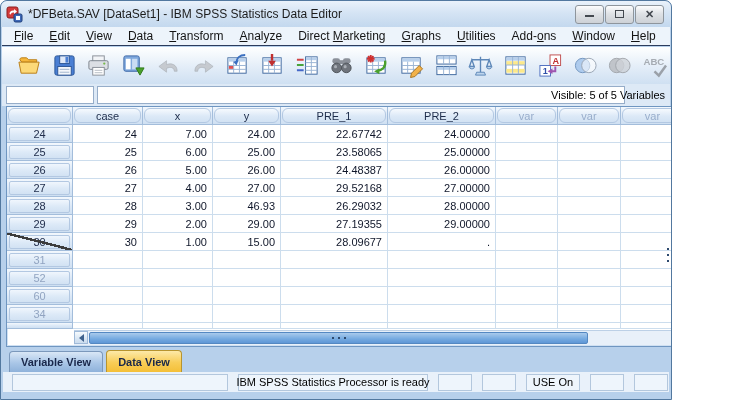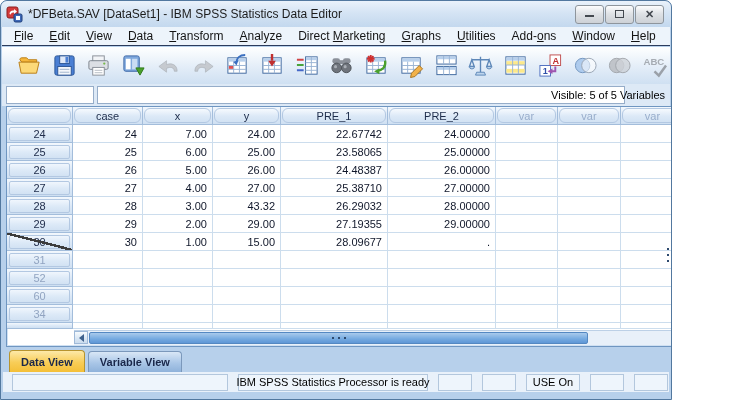--- a/index.html
+++ b/index.html
@@ -433,34 +433,34 @@
             <td class="cell"></td>
             <td class="cell"></td>
           </tr>
           <tr>
             <th class="rowhdr">
               <div class="rowhdr-inner">27</div>
             </th>
             <td class="cell">27</td>
             <td class="cell">4.00</td>
             <td class="cell">27.00</td>
-            <td class="cell">25.38710</td>
+            <td class="cell">29.52168</td>
             <td class="cell">27.00000</td>
             <td class="cell"></td>
             <td class="cell"></td>
             <td class="cell"></td>
             <td class="cell"></td>
           </tr>
           <tr>
             <th class="rowhdr">
               <div class="rowhdr-inner">28</div>
             </th>
             <td class="cell">28</td>
             <td class="cell">3.00</td>
-            <td class="cell">43.32</td>
+            <td class="cell">46.93</td>
             <td class="cell">26.29032</td>
             <td class="cell">28.00000</td>
             <td class="cell"></td>
             <td class="cell"></td>
             <td class="cell"></td>
             <td class="cell"></td>
           </tr>
           <tr>
             <th class="rowhdr">
               <div class="rowhdr-inner">29</div>
@@ -576,22 +576,22 @@
       <div class="hthumb"></div>
       <div class="sbtn right">
           <span class="tri r"></span>
         </div>
     </div>
   </div>
 
   <div class="pane-splitter"></div>
 
   <div class="tabsrow">
+    <div class="tab inactive">Variable View</div>
     <div class="tab active">Data View</div>
-    <div class="tab inactive">Variable View</div>
   </div>
 
   <div class="statusbar">
       <div class="seg grow"></div>
       <div class="seg" style="width: 190px;">IBM SPSS Statistics Processor is ready</div>
       <div class="seg" style="width: 16px;"></div>
       <div class="seg" style="width: 16px;"></div>
       <div class="seg" style="width: 54px; text-align: right;">USE On</div>
       <div class="seg" style="width: 30px;"></div>
       <div class="seg" style="width: 30px;"></div>

